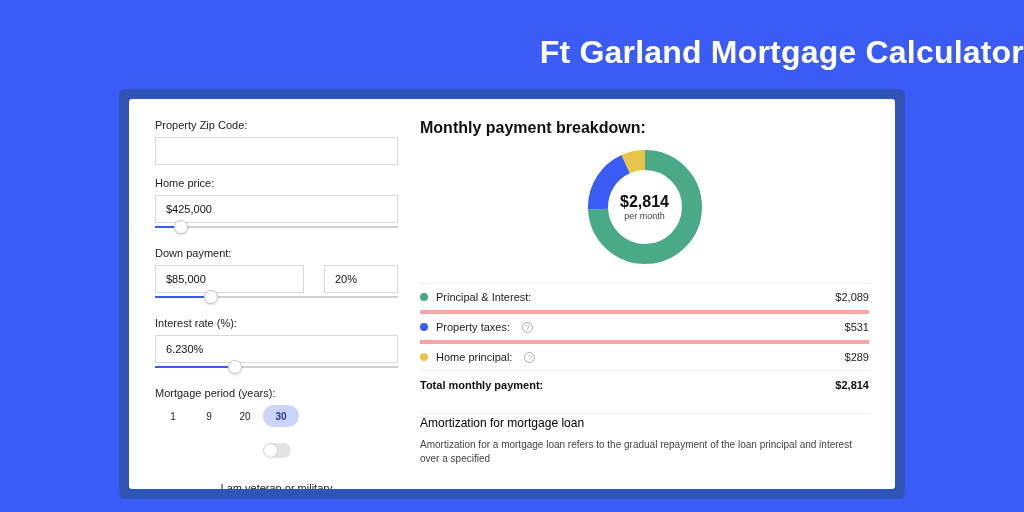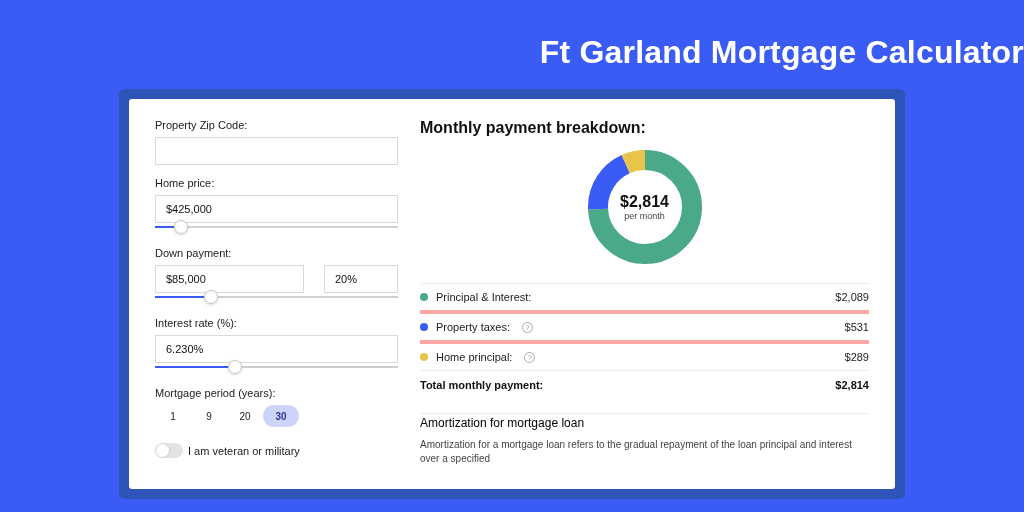--- a/index.html
+++ b/index.html
@@ -43,21 +43,21 @@
   }
   .dp-row { display: flex; gap: 20px; }
   .dp-row .inp:first-child { flex: 1; }
   .dp-row .inp:last-child { width: 74px; }
   .periods { display: flex; gap: 0; }
   .period-btn {
     width: 36px; height: 22px; font-size: 10px; display:flex; align-items:center; justify-content:center;
     background:#fff; color:#222; cursor:pointer; border:none; border-radius:3px;
   }
   .period-btn.active { background:#cbd5f9; color:#2b3a8f; font-weight:600;border-radius:11px; }
-  .toggle-row { display:flex; align-items:center; gap:5px; margin-top:16px;}
+  .toggle-row { display:flex; align-items:center; gap:24px; margin-top:16px;flex-direction:column;}
   .toggle {
     width:28px; height:15px; border-radius:999px; background:#e3e3e3; position:relative; cursor:pointer;
   }
   .toggle::after{
     content:""; position:absolute; width:13px; height:13px; border-radius:50%;
     background:#fff; top:1px; left:1px; box-shadow:0 0 2px rgba(0,0,0,0.2);
   }
   .toggle-label{font-size:11px; color:#222;}
   .r-title{font-size:16px; font-weight:700; color:#111; margin-bottom:10px;}
   .donut-wrap{display:flex; justify-content:center; margin:6px 0 16px;}

